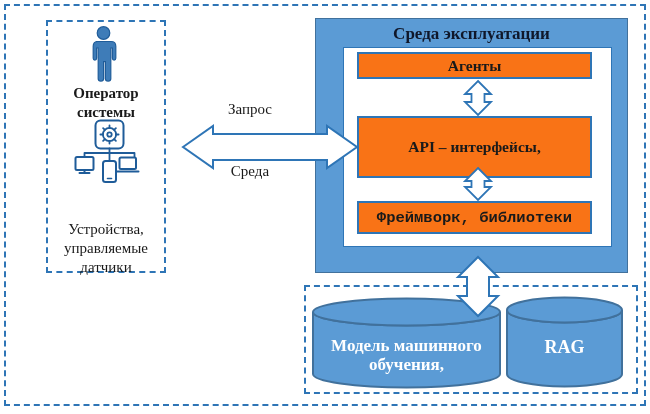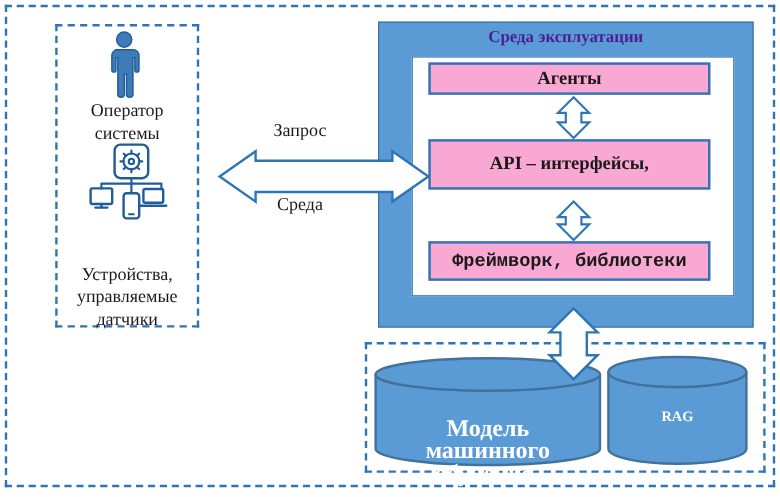--- a/index.html
+++ b/index.html
@@ -9,46 +9,46 @@
   }
   .abs{position:absolute;}
   .dashed{border:2px dashed #2E75B6;box-sizing:border-box;}
   .ctr{text-align:center;}
   .lbl{font-size:15px;line-height:19px;}
   .bold{font-weight:bold;}
   #env-box{
     left:315px;top:18px;width:313px;height:255px;
     background:#5B9BD5;border:1px solid #41719C;box-sizing:border-box;
   }
-  #env-title{left:0;top:5px;width:100%;font-size:14px;color:#4c1d95;}
+  #env-title{left:0;top:5px;width:100%;font-size:17px;color:#0f172a;}
   #env-inner{
     left:343px;top:47px;width:269px;height:200px;
     background:#ffffff;border:1.5px solid #2E75B6;box-sizing:border-box;
   }
   .node-box{
-    background:#f9a8d4;border:2px solid #2E75B6;box-sizing:border-box;
+    background:#f97316;border:2px solid #2E75B6;box-sizing:border-box;
     display:flex;flex-direction:column;align-items:center;justify-content:center;
     font-size:15.5px;font-weight:bold;line-height:20px;
   }
   #agents-box{left:357px;top:52px;width:235px;height:27px;}
-  #api-box{left:357px;top:116px;width:235px;height:42px;}
+  #api-box{left:357px;top:116px;width:235px;height:62px;}
   #framework-box{left:357px;top:201px;width:235px;height:33px;font-family:Liberation Mono, monospace;}
   #overlay{left:0;top:0;width:650px;height:414px;pointer-events:none;}
   .cyl-lbl{color:#ffffff;font-weight:bold;}
 </style>
 </head>
 <body>
 
 <div id="canvas">
 
   <div class="abs dashed" style="left:4px;top:4px;width:642px;height:402px;"></div>
 
   <div class="abs dashed" style="left:46px;top:20px;width:120px;height:253px;"></div>
 
-  <div class="abs ctr lbl" style="left:56px;top:84px;width:100px;">Оператор системы</div>
+  <div class="abs ctr lbl" style="left:56px;top:84px;width:100px;font-weight:bold;">Оператор системы</div>
 
   <div class="abs ctr lbl" style="left:51px;top:196px;width:110px;margin-top:24px;">Устройства, управляемые датчики</div>
 
   <div class="abs ctr lbl" style="left:185px;top:100px;width:130px;">Запрос</div>
   <div class="abs ctr lbl" style="left:185px;top:162px;width:130px;">Среда</div>
 
   <div id="env-box" class="abs">
     <div id="env-title" class="abs ctr bold">Среда эксплуатации</div>
   </div>
 
@@ -109,16 +109,16 @@
 
     <polygon points="183,147 213,126 213,134 327,134 327,126 357,147 327,168 327,160 213,160 213,168" fill="#ffffff" stroke="#2E75B6" stroke-width="2"></polygon>
 
     <polygon points="478,81 491,94 484.5,94 484.5,102 491,102 478,115 465,102 471.5,102 471.5,94 465,94" fill="#ffffff" stroke="#2E75B6" stroke-width="1.8"></polygon>
 
     <polygon points="478,168 491,181 484.5,181 484.5,187 491,187 478,200 465,187 471.5,187 471.5,181 465,181" fill="#ffffff" stroke="#2E75B6" stroke-width="1.8"></polygon>
 
     <polygon points="478,257 498,277 489,277 489,296 498,296 478,316 458,296 467,296 467,277 458,277" fill="#ffffff" stroke="#2E75B6" stroke-width="2"></polygon>
   </svg>
 
-  <div class="abs ctr cyl-lbl" style="left:326px;top:348px;width:161px;font-size:20px;line-height:19px;">Модель машинного обучения,</div>
-  <div class="abs ctr cyl-lbl" style="left:514px;top:337px;width:101px;font-size:12px;line-height:20px;">RAG</div>
+  <div class="abs ctr cyl-lbl" style="left:326px;top:336px;width:161px;font-size:17px;line-height:19px;">Модель машинного обучения,</div>
+  <div class="abs ctr cyl-lbl" style="left:514px;top:337px;width:101px;font-size:18px;line-height:20px;">RAG</div>
 
 </div>
 
 </body></html>

